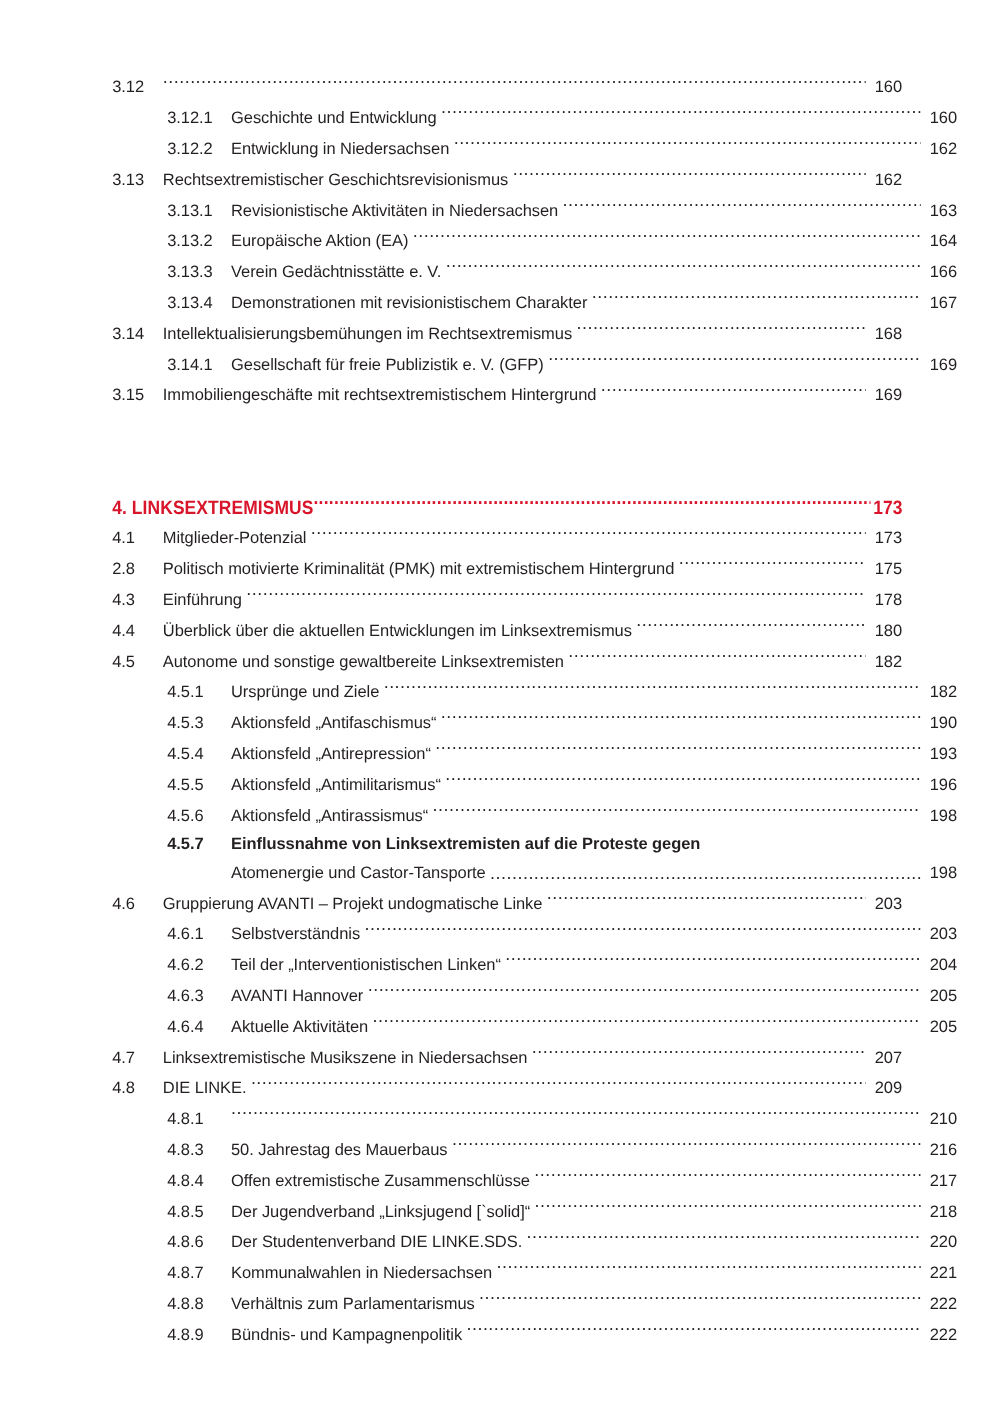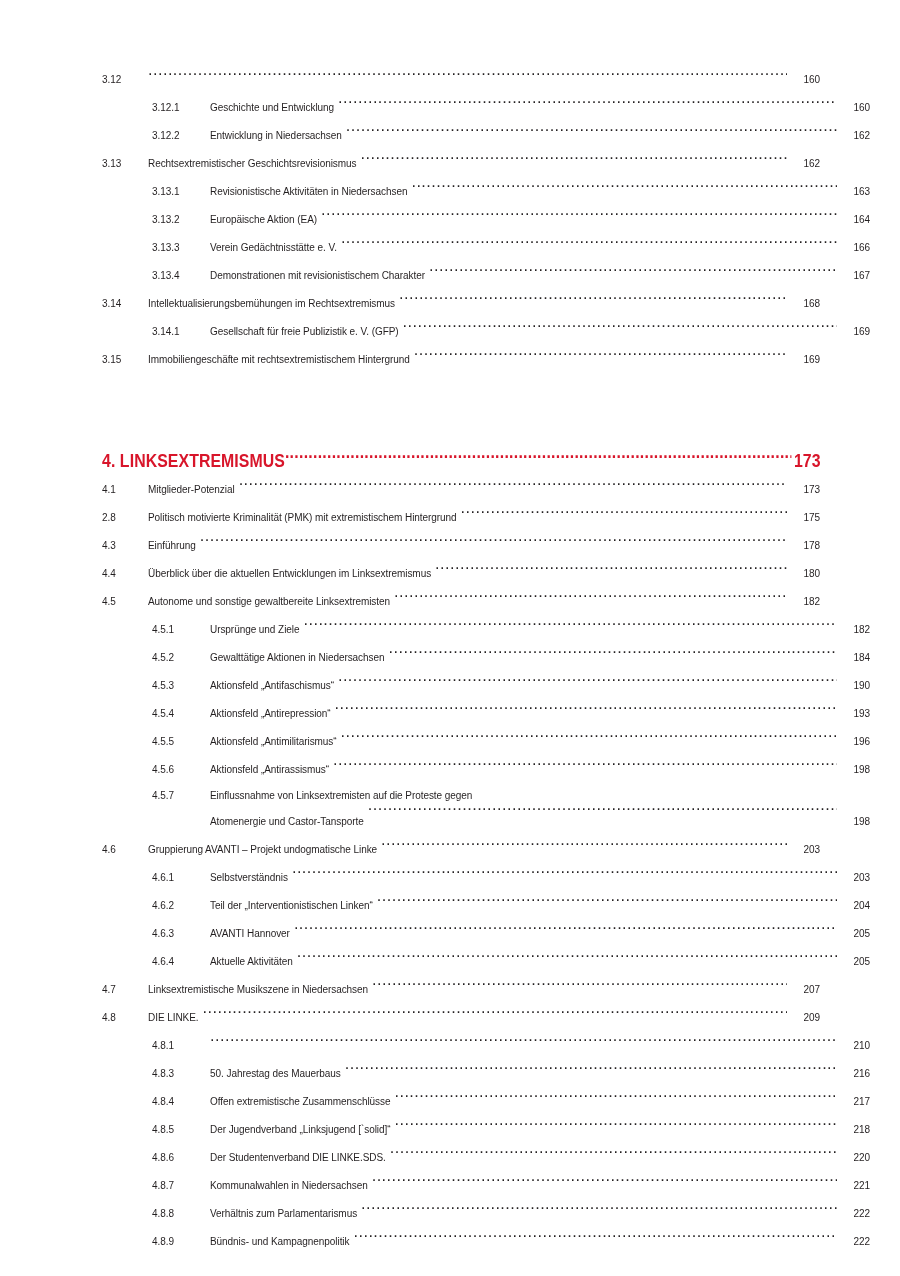--- a/index.html
+++ b/index.html
@@ -29,21 +29,21 @@
     top: 66px;
     width: 718px;
   }
 
   
   .toc-entry {
     display: flex;
     align-items: baseline;
     width: 100%;
     height: 28px;
-    font-size: 10px;
+    font-size: 15px;
     line-height: 28px;
     letter-spacing: -0.06px;
     white-space: nowrap;
   }
 
   .entry-num {
     flex: 0 0 auto;
     text-align: left;
   }
 
@@ -110,24 +110,25 @@
   
   .toc-entry.wrap {
     height: auto;
     display: block;
   }
   .toc-entry.wrap .wrap-line1 {
     display: flex;
     align-items: flex-end;
     height: 24px;
     line-height: 24px;
+    font-weight: bold;
   }
   .toc-entry.wrap .wrap-line2 {
     display: flex;
-    align-items: flex-start;
+    align-items: flex-end;
     height: 28px;
     line-height: 28px;
     padding-left: 58px;
   }
   .toc-entry.wrap .wrap-line1 .entry-num { width: 58px; }
 
   .section-gap {
     height: 72px;
   }
 </style>
@@ -238,26 +239,20 @@
           <span class="entry-num">4.5</span>
           <span class="entry-title">Autonome und sonstige gewaltbereite Linksextremisten</span>
           <span class="leader"></span>
           <span class="entry-page">182</span>
         </div>
         <div class="toc-entry lvl2">
           <span class="entry-num">4.5.1</span>
           <span class="entry-title">Ursprünge und Ziele</span>
           <span class="leader"></span>
           <span class="entry-page">182</span>
-        </div>
-        <div class="toc-entry lvl2">
-          <span class="entry-num">4.5.2</span>
-          <span class="entry-title">Gewalttätige Aktionen in Niedersachsen</span>
-          <span class="leader"></span>
-          <span class="entry-page">184</span>
         </div>
         <div class="toc-entry lvl2">
           <span class="entry-num">4.5.3</span>
           <span class="entry-title">Aktionsfeld „Antifaschismus“</span>
           <span class="leader"></span>
           <span class="entry-page">190</span>
         </div>
         <div class="toc-entry lvl2">
           <span class="entry-num">4.5.4</span>
           <span class="entry-title">Aktionsfeld „Antirepression“</span>

